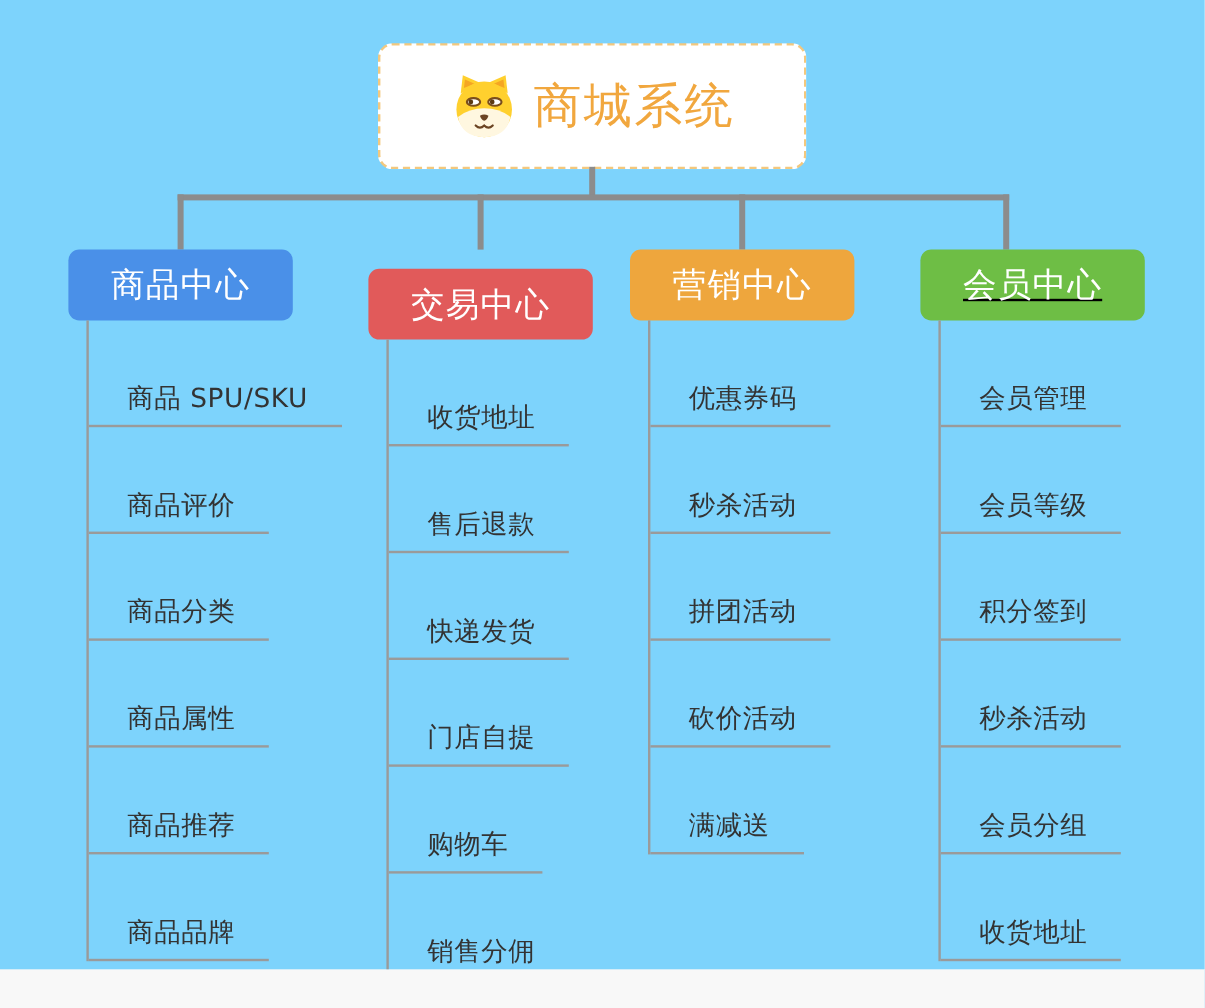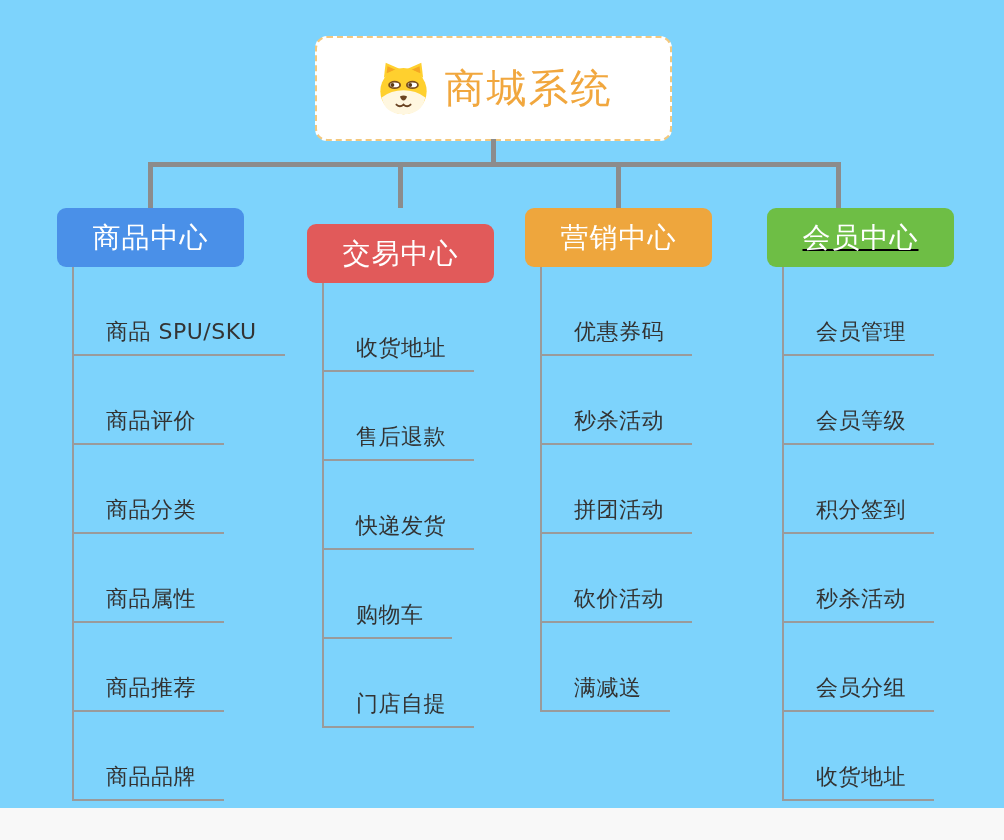--- a/index.html
+++ b/index.html
@@ -137,24 +137,27 @@
       <div class="child">
           <span class="child-label">收货地址</span>
         </div>
       <div class="child">
           <span class="child-label">售后退款</span>
         </div>
       <div class="child">
           <span class="child-label">快递发货</span>
         </div>
       <div class="child">
+          <span class="child-label">门店自提</span>
+        </div>
+      <div class="child">
           <span class="child-label">购物车</span>
         </div>
       <div class="child">
-          <span class="child-label">门店自提</span>
+          <span class="child-label">销售分佣</span>
         </div>
     </div>
   </div>
 
   <div class="column col2">
     <div class="branch-box" style="background-color: rgb(238, 166, 61);">营销中心</div>
     <div class="children">
       <div class="child">
           <span class="child-label">优惠券码</span>
         </div>

